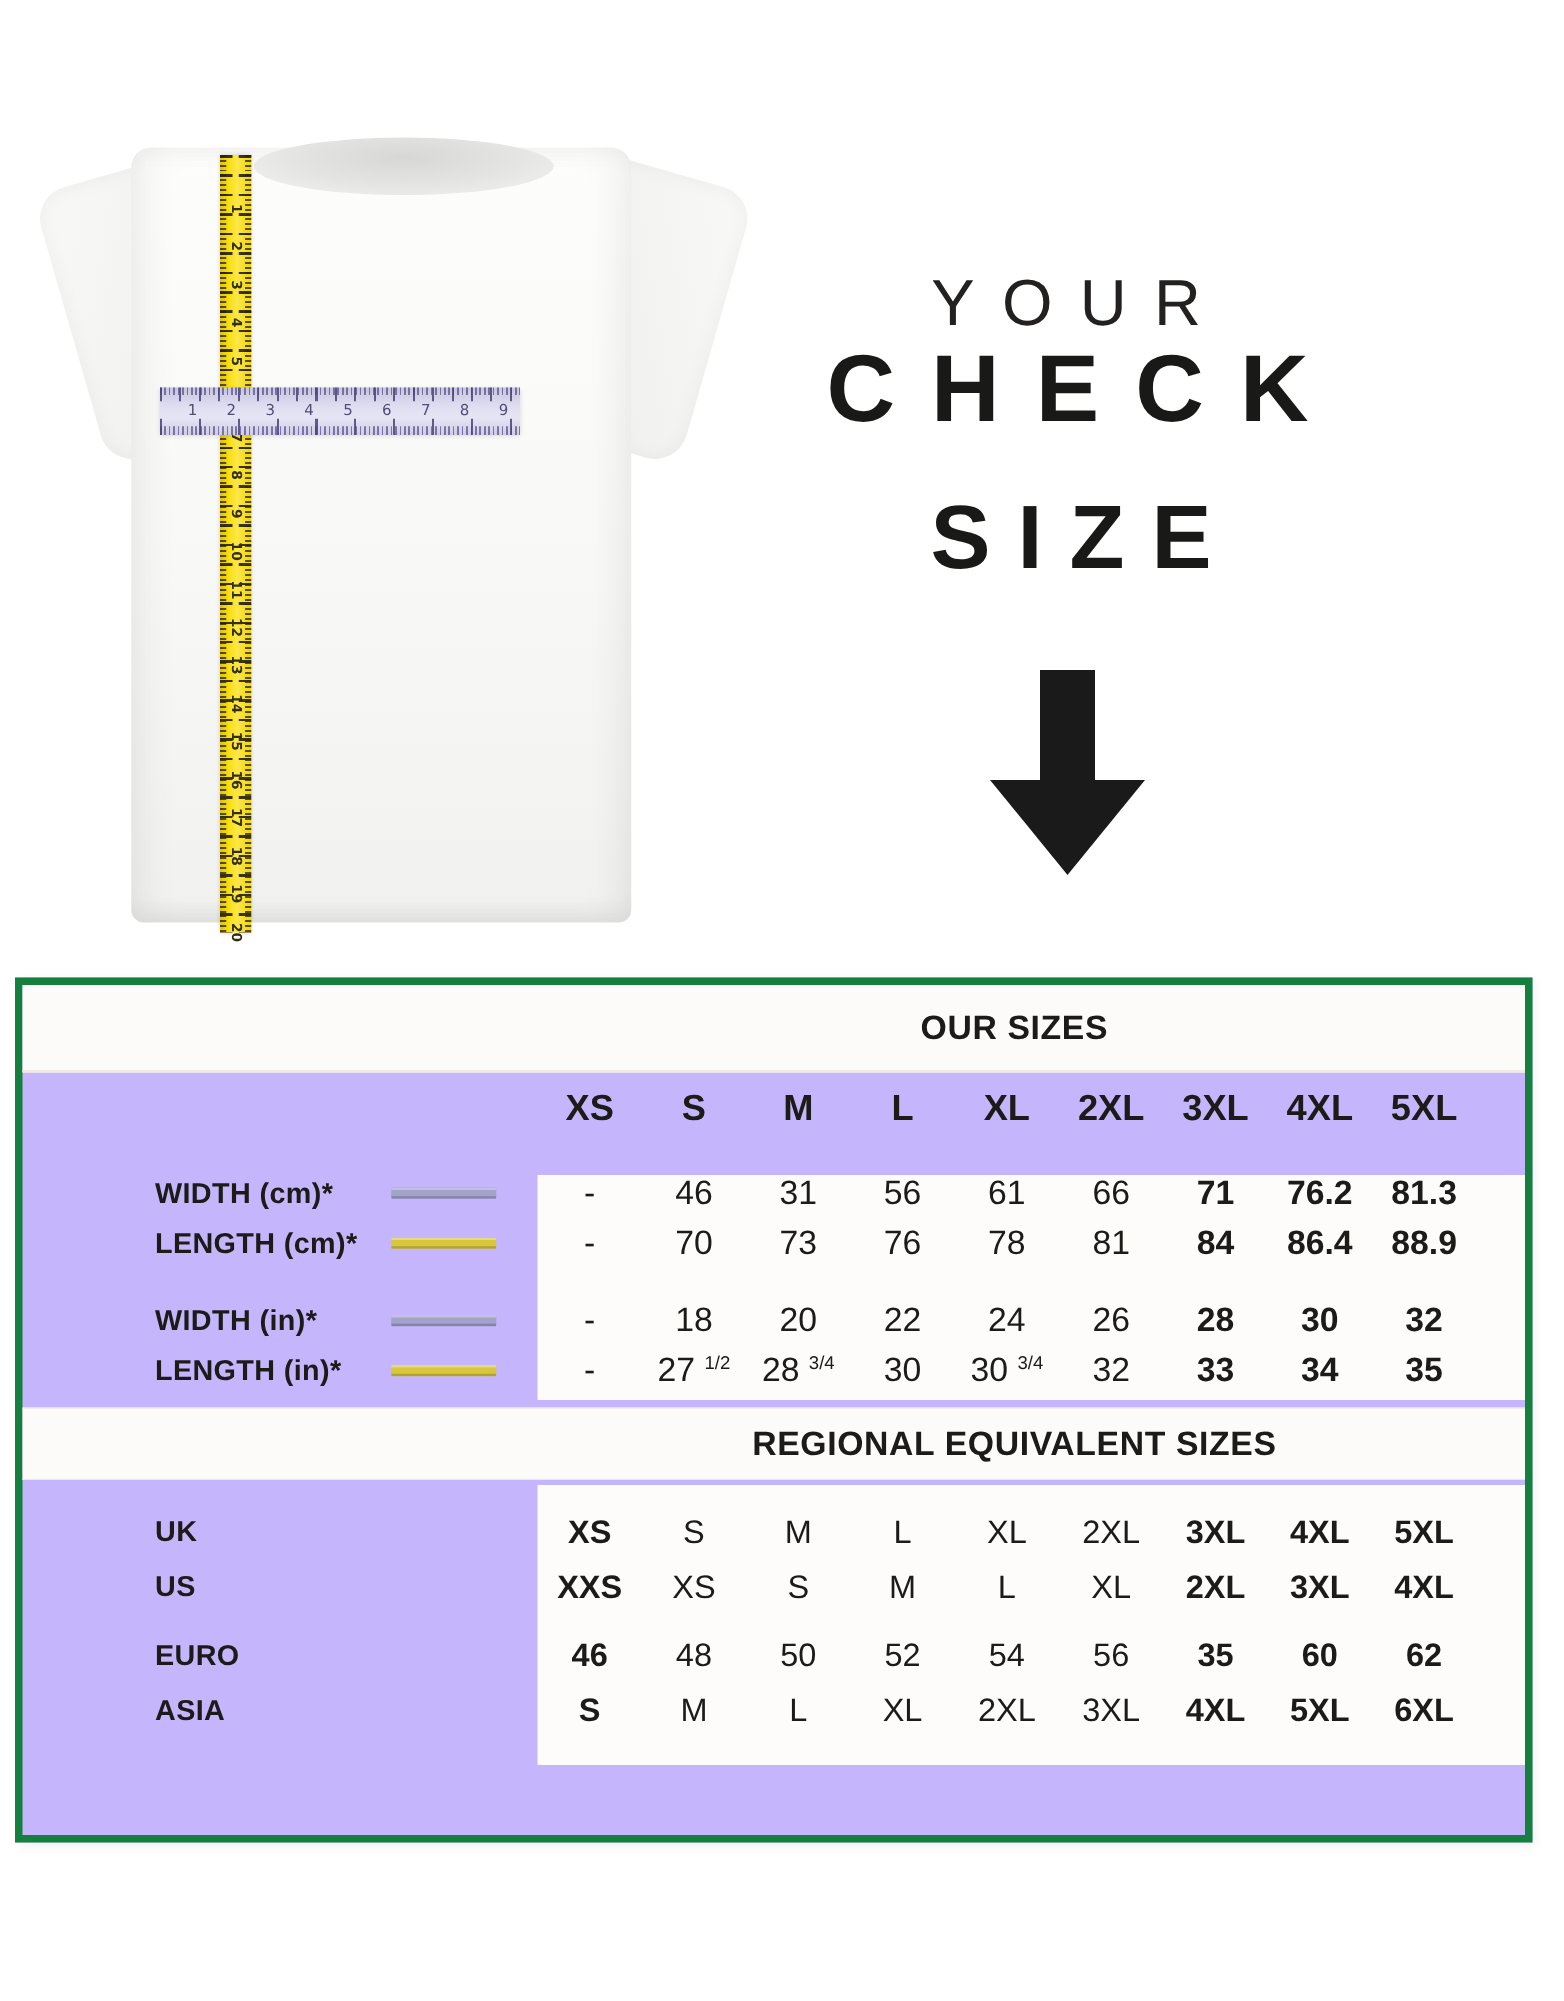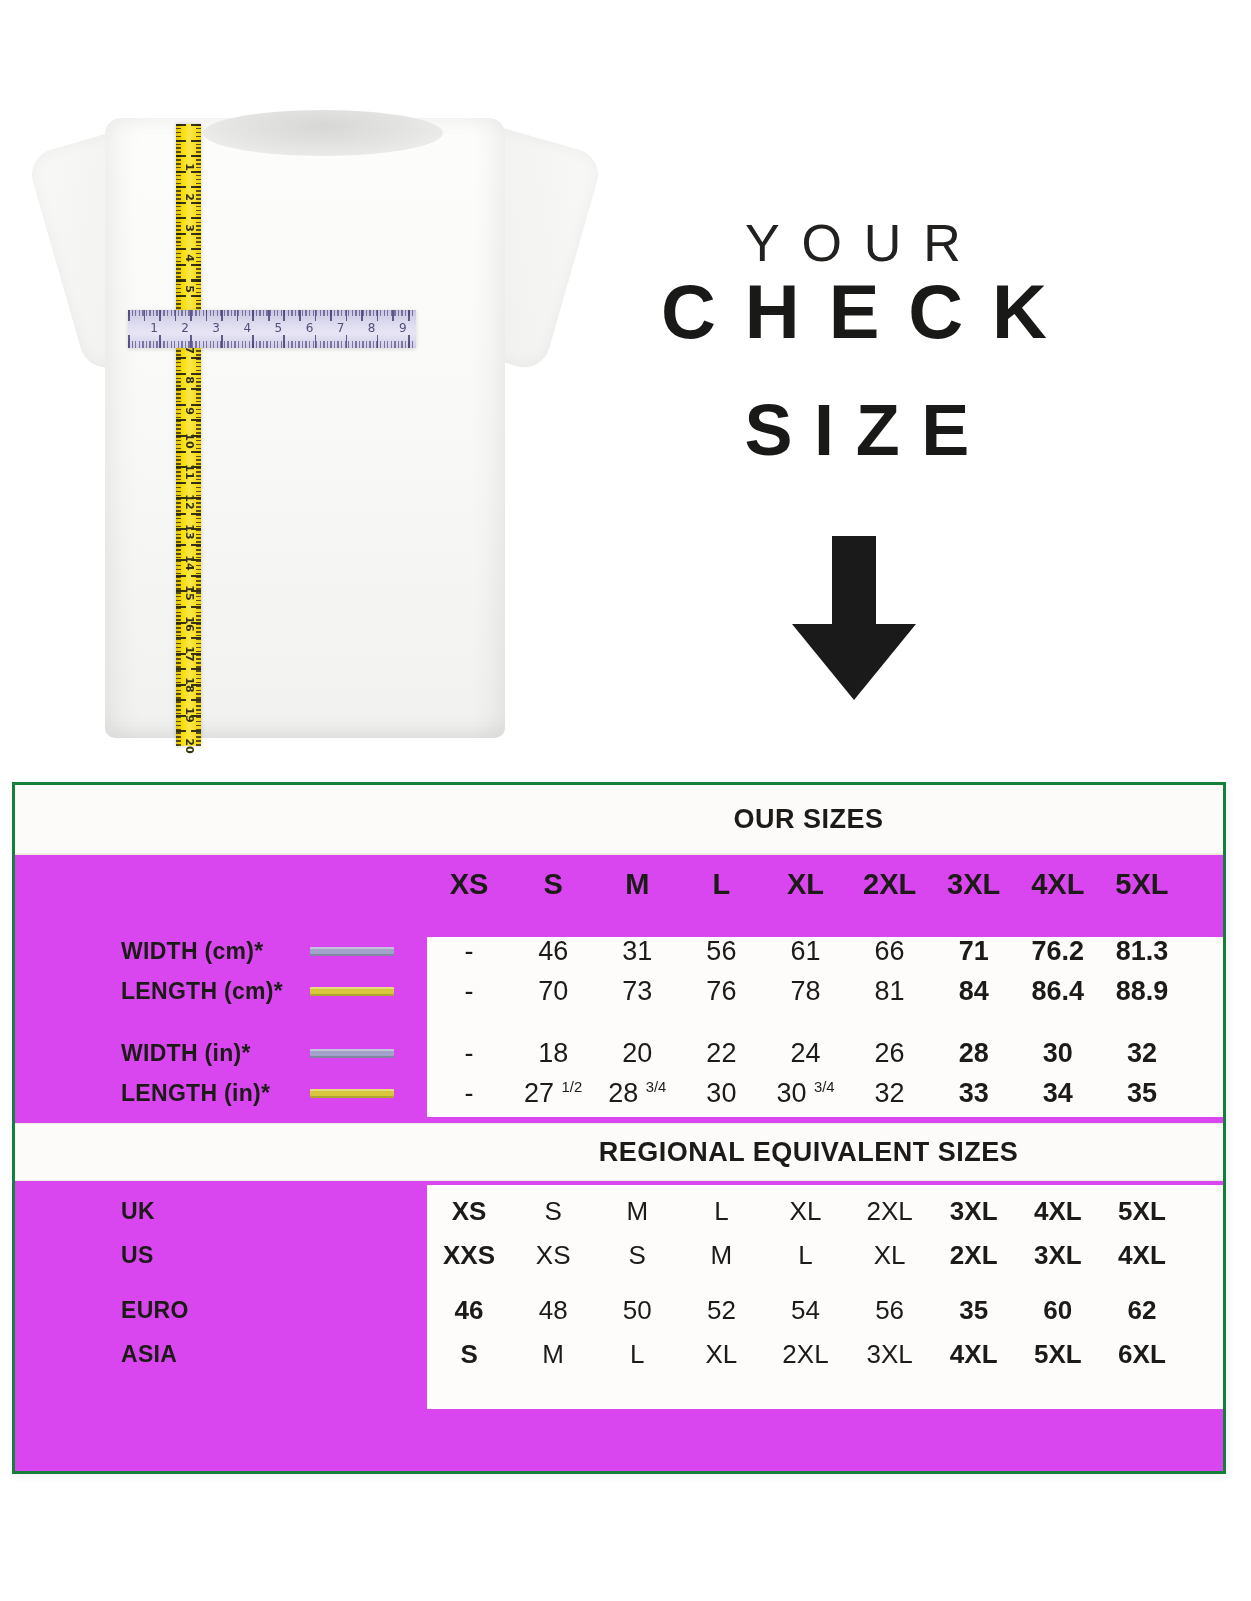--- a/index.html
+++ b/index.html
@@ -54,21 +54,21 @@
   .hl2 { font-size:52px; font-weight:400; letter-spacing:0.42em; line-height:58px; margin-top:36px; color:#23211f; }
   .hl3 { font-size:72px; font-weight:700; letter-spacing:0.30em; line-height:100px; margin-top:28px; }
   .arrow { margin:56px auto 0 auto; width:124px; }
   .arrow .stem { width:44px; height:88px; background:#1a1a1a; margin:0 auto; }
   .arrow .head { width:0; height:0; margin:0 auto;
                  border-left:62px solid transparent; border-right:62px solid transparent;
                  border-top:76px solid #1a1a1a; }
 
   
   .size-table { position:absolute; left:12px; top:782px; width:1214px; height:692px;
-                background:#d946ef; border:3px solid #15803d; box-shadow:2px 3px 8px rgba(0,0,0,.06); }
+                background:#c4b5fd; border:6px solid #15803d; box-shadow:2px 3px 8px rgba(0,0,0,.06); }
   .band { background:#fcfbfa; }
   .band .band-label { margin-left:412px; width:763px; height:100%;
                       display:flex; align-items:center; justify-content:center;
                       font-size:27px; font-weight:700; letter-spacing:.5px; }
   .band1 { height:70px; border-bottom:2px solid #f3ebe2; }
   .band2 { height:58px; border-top:1px solid #eee9e2; border-bottom:1px solid #eee9e2; }
 
   .t-row { display:grid; grid-template-columns:412px repeat(9,1fr); padding-right:39px; align-items:center; }
   .cell { text-align:center; }
   .col-heads { height:58px; }
@@ -84,21 +84,21 @@
                 font-size:23px; font-weight:700; letter-spacing:.3px; }
   .legend-bar { width:84px; height:9px; margin-left:auto; margin-right:33px; border-radius:1px;
                 box-shadow:inset 0 2px 0 rgba(255,255,255,.35), inset 0 -2px 0 rgba(0,0,0,.18); }
 
   .val { font-size:27px; font-weight:400; }
   .val.bold { font-weight:700; }
   .val sup { font-size:.55em; vertical-align:super; }
 
   .regional-wrap { position:relative; height:230px; }
   .regional-panel { position:absolute; left:412px; right:0; top:4px; bottom:2px; background:#fdfcfb; }
-  .regional-rows { position:relative; padding-top:8px; }
+  .regional-rows { position:relative; padding-top:19px; }
   .regional-row { height:44px; }
   .regional-row:nth-child(3) { margin-top:11px; }
   .regional-row .val { font-size:26px; }
 </style>
 </head>
 <body>
 
 <div class="page">
 
   <section>

